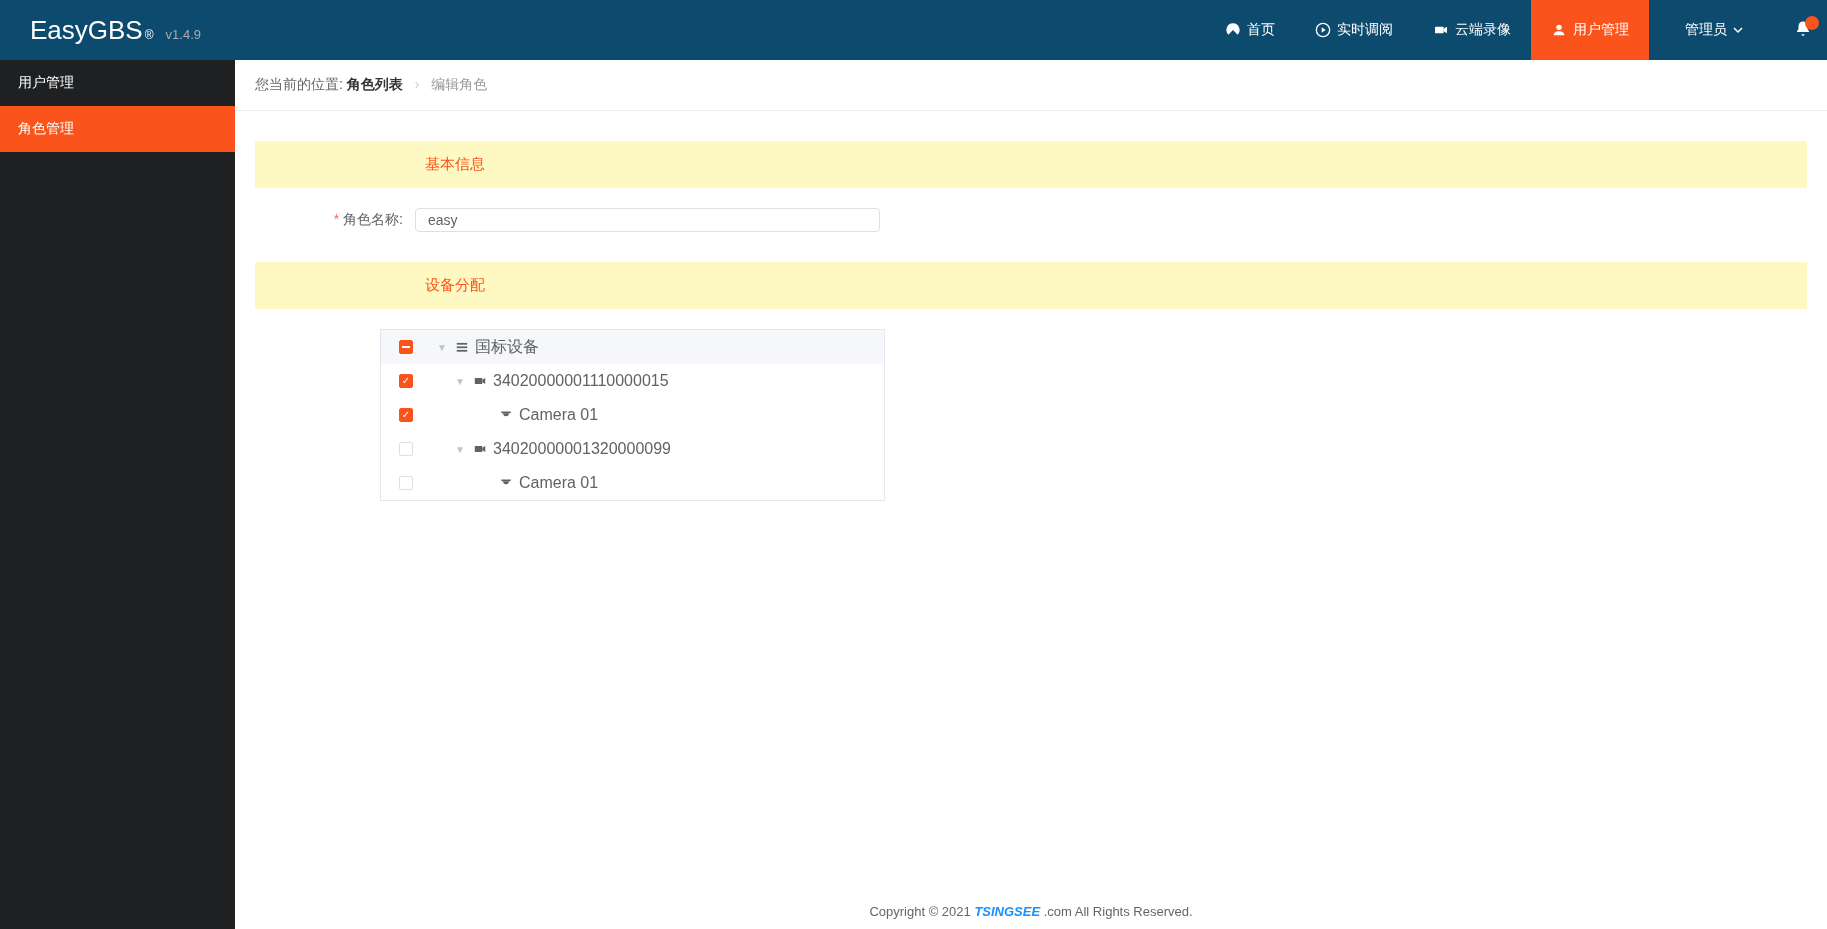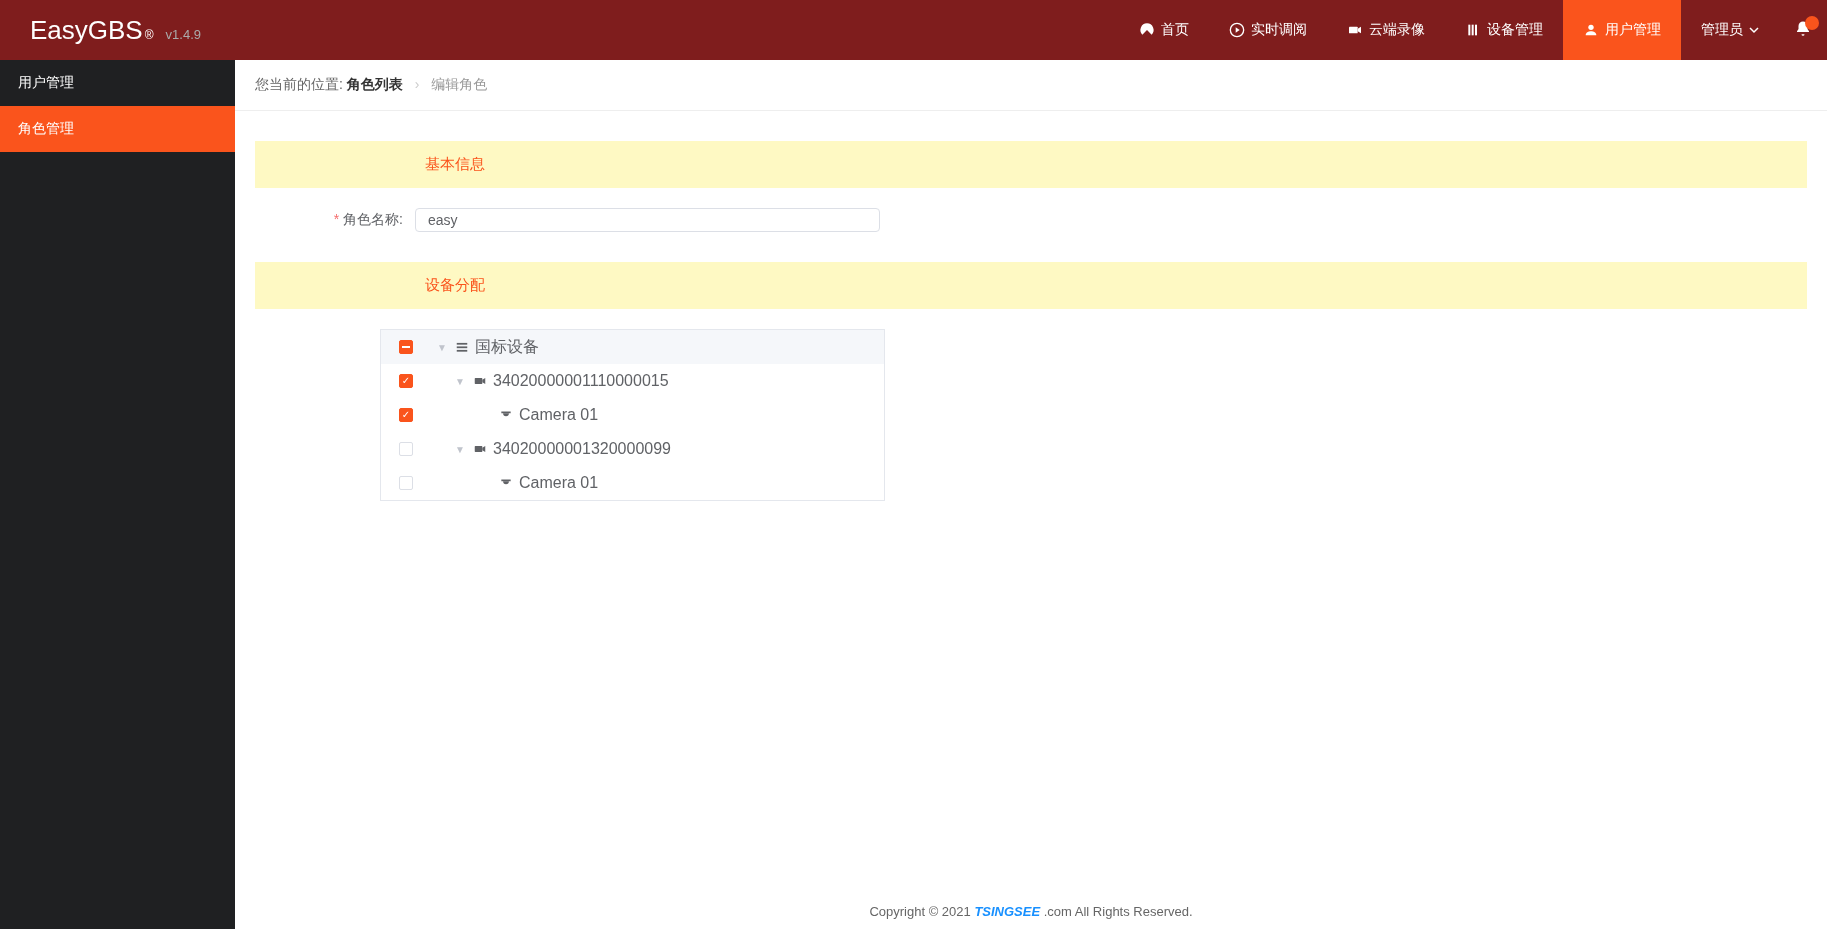--- a/index.html
+++ b/index.html
@@ -1,18 +1,18 @@
 <!DOCTYPE html>
 <html><head>
   <meta charset="utf-8">
   <style>
     * { margin: 0; padding: 0; box-sizing: border-box; }
     body { font-family: "Microsoft YaHei", Arial, sans-serif; font-size: 14px; color: #333; background: #fff; }
     
-    .header { background: #7f1d1d; height: 60px; display: flex; align-items: center; color: #fff; }
+    .header { background: #0c4a6e; height: 60px; display: flex; align-items: center; color: #fff; gap: 16px; }
     .logo { padding: 0 30px; display: flex; align-items: baseline; }
     .logo-title { font-size: 26px; font-weight: 300; }
     .logo-reg { font-size: 12px; vertical-align: super; margin-left: 2px; }
     .logo-version { font-size: 13px; color: #aaa; margin-left: 12px; }
     
     .nav { display: flex; margin-left: auto; height: 100%; }
     .nav-item { display: flex; align-items: center; padding: 0 20px; color: #fff; cursor: pointer; gap: 6px; font-size: 14px; justify-content: flex-end; }
     .nav-item.active { background: #fa541c; }
     .nav-icon { width: 16px; height: 16px; display: inline-flex; align-items: center; justify-content: center; }
     .admin-dropdown { display: flex; align-items: center; padding: 0 20px; gap: 6px; cursor: pointer; }
@@ -93,30 +93,20 @@
       </div>
       <div class="nav-item">
         <span class="nav-icon">
           <svg width="16" height="16" viewBox="0 0 24 24" fill="#fff">
             <rect x="3" y="7" width="13" height="10" rx="1"></rect>
             <path d="M16 10l5-3v10l-5-3z"></path>
           </svg>
         </span>
         <span>云端录像</span>
       </div>
-      <div class="nav-item">
-        <span class="nav-icon">
-          <svg width="16" height="16" viewBox="0 0 24 24" fill="#fff">
-            <rect x="5" y="4" width="3" height="16"></rect>
-            <rect x="10" y="4" width="3" height="16"></rect>
-            <rect x="15" y="4" width="3" height="16"></rect>
-          </svg>
-        </span>
-        <span>设备管理</span>
-      </div>
       <div class="nav-item active">
         <span class="nav-icon">
           <svg width="16" height="16" viewBox="0 0 24 24" fill="#fff">
             <circle cx="12" cy="8" r="4"></circle>
             <path d="M4 20c0-4 4-6 8-6s8 2 8 6z"></path>
           </svg>
         </span>
         <span>用户管理</span>
       </div>
     </div>

